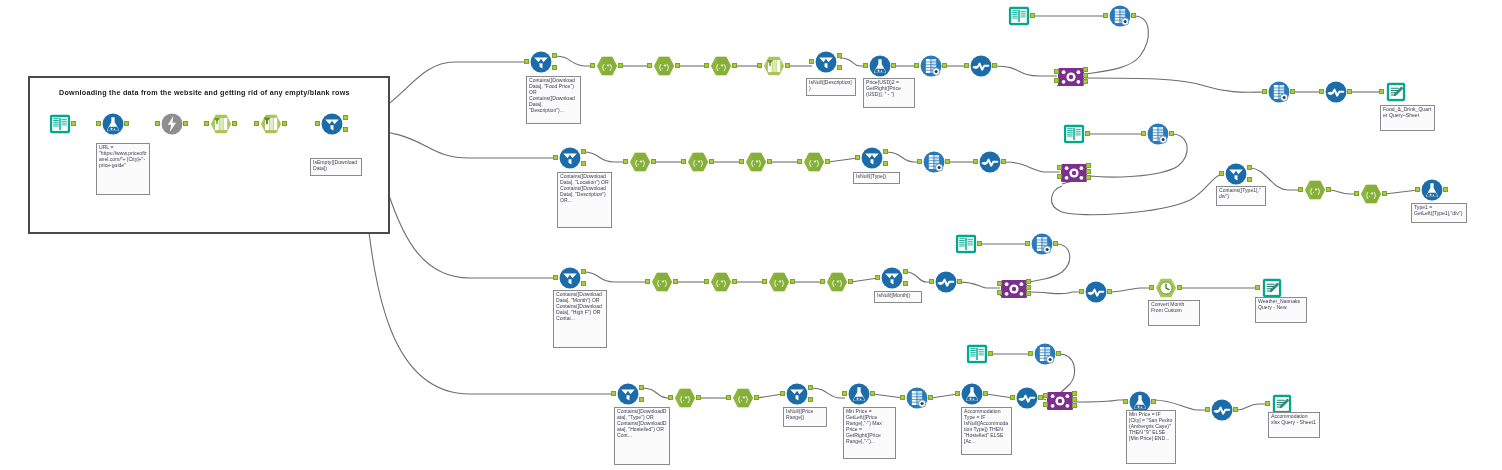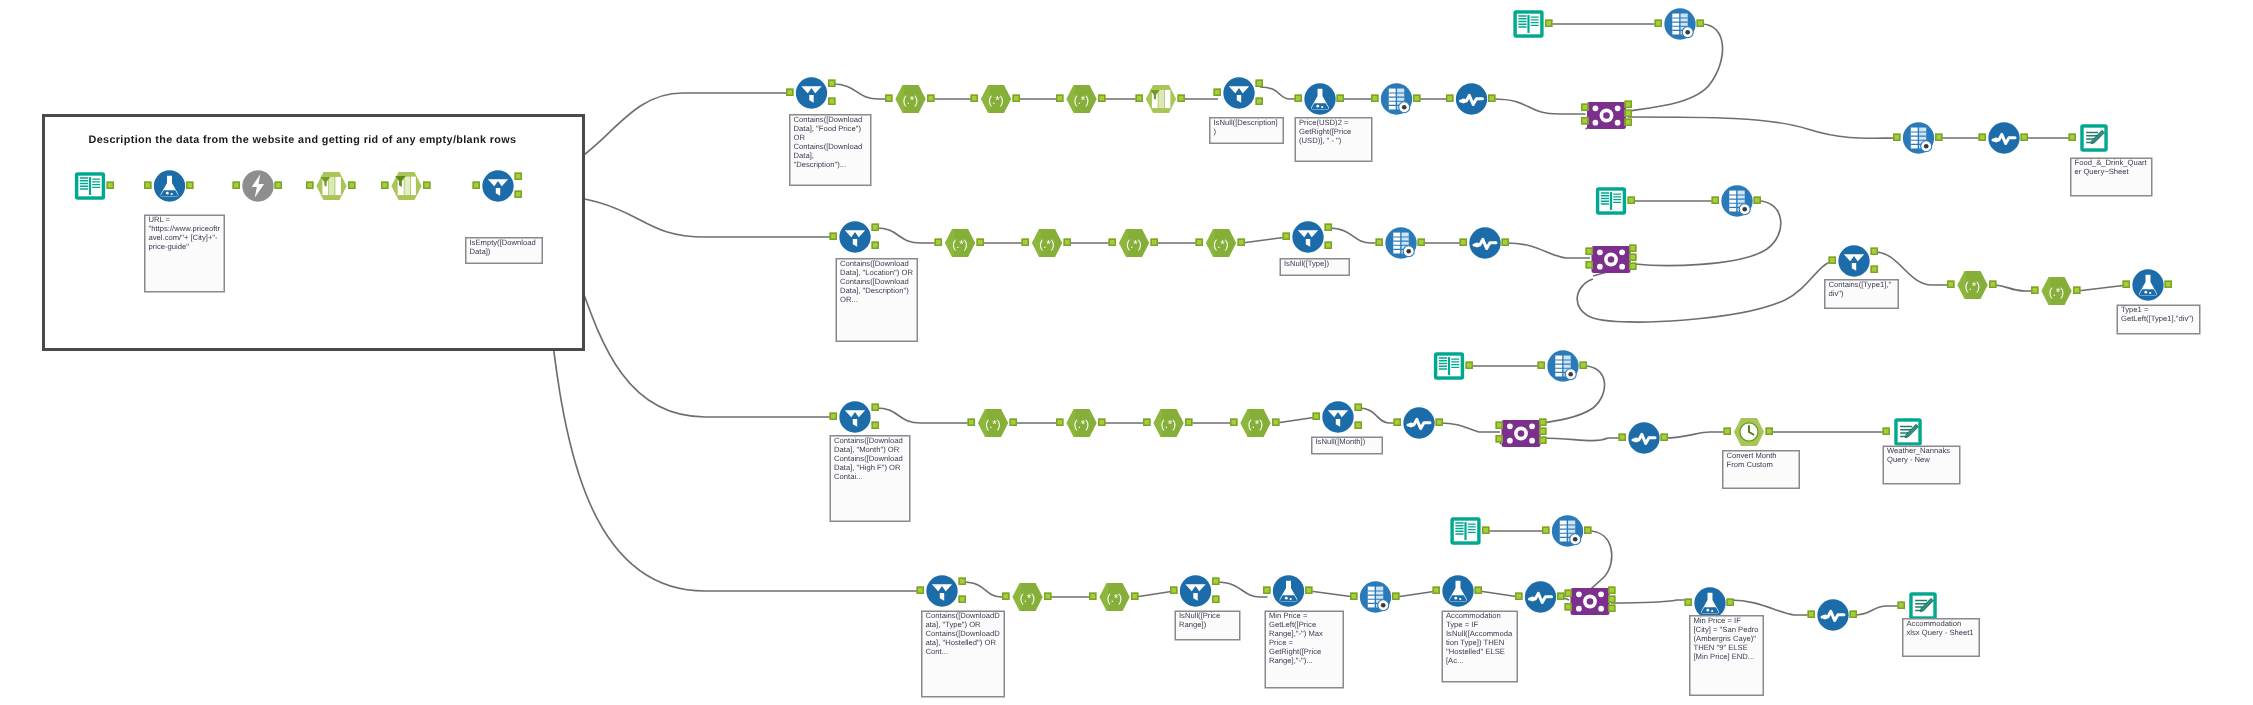--- a/index.html
+++ b/index.html
@@ -93,21 +93,21 @@
       <path d="M1041,398 L1046,400"></path>
       <path d="M991,354 L1031,354"></path>
       <path d="M1059,354 C1076,354 1078,374 1070,384 C1062,392 1056,396 1052,400"></path>
       <path d="M1074,402 C1092,402 1108,402 1118,400 L1126,400"></path>
       <path d="M1154,400 C1172,400 1184,408 1196,410 L1208,410"></path>
       <path d="M1236,410 C1248,410 1248,404 1258,404 L1268,404"></path>
     </g>
   </svg>
 
   <div class="container-box" style="left:28px;top:76px;width:362px;height:158px;"></div>
-  <div class="container-title" style="left:59px;top:88px;">Description the data from the website and getting rid of any empty/blank rows</div>
+  <div class="container-title" style="left:59px;top:88px;">Downloading the data from the website and getting rid of any empty/blank rows</div>
 
   <div id="tool-layer">
       <div class="tool" style="left: 46px; top: 110px;">
         <svg class="glyph" viewBox="0 0 24 24" xmlns="http://www.w3.org/2000/svg">
           <rect x="1" y="2" width="22" height="20" rx="2" fill="#00a88f"></rect>
           <rect x="3.5" y="4.5" width="17" height="15" fill="#ffffff"></rect>
           <path d="M12 5.5 L12 18.5" stroke="#00a88f" stroke-width="1.6"></path>
           <path d="M4.6 6.2 L10.6 6.2 M4.6 8.2 L10.6 8.2 M4.6 10.2 L10.6 10.2 M4.6 12.2 L10.6 12.2 M4.6 14.2 L10.6 14.2" stroke="#00a88f" stroke-width="1"></path>
           <path d="M13.6 7 L19.4 7 M13.6 9 L19.4 9 M13.6 11 L19.4 11 M13.6 13 L19.4 13" stroke="#00a88f" stroke-width=".9"></path>
         </svg>

